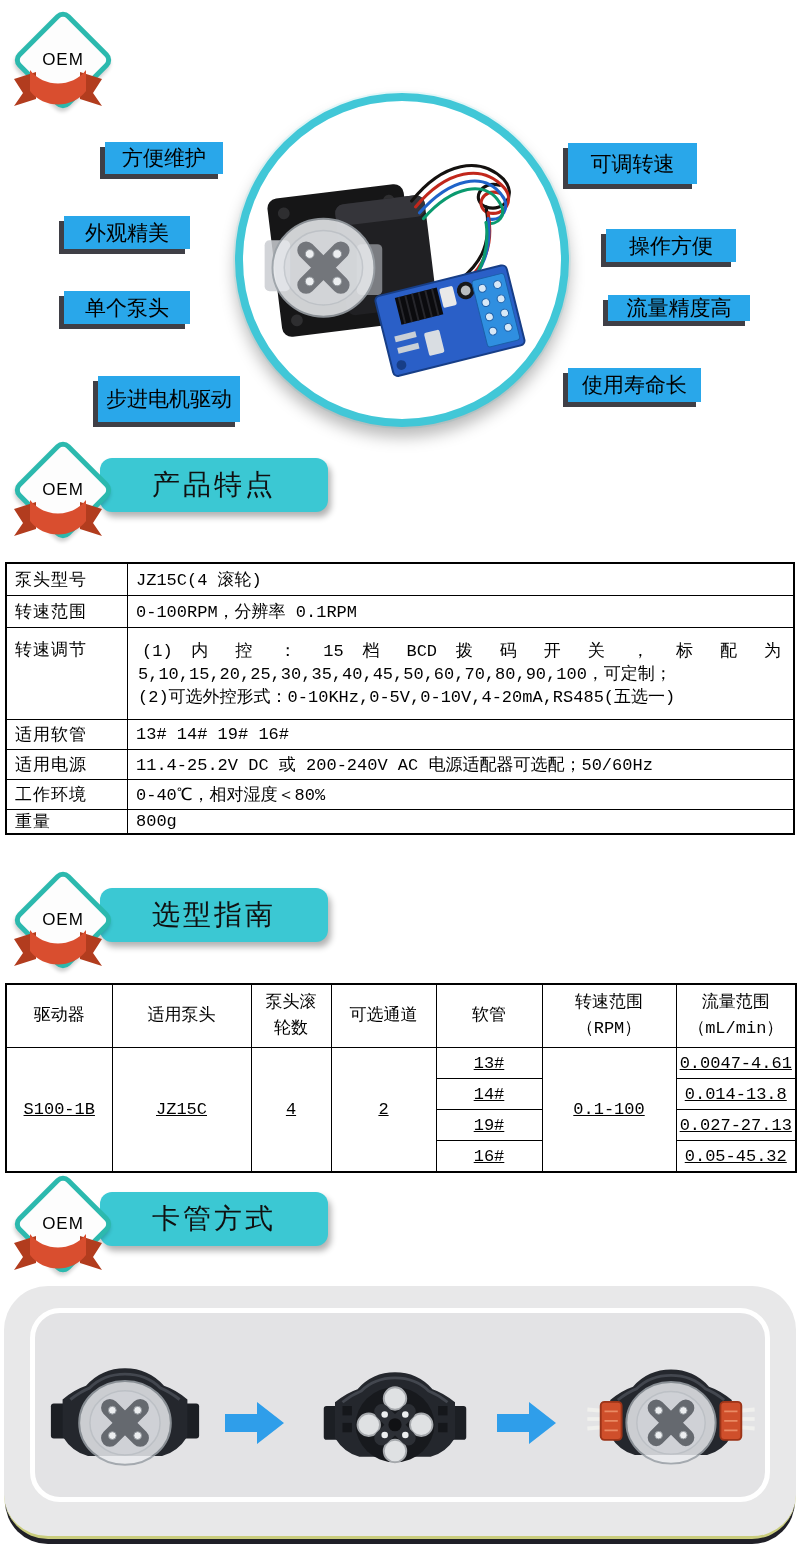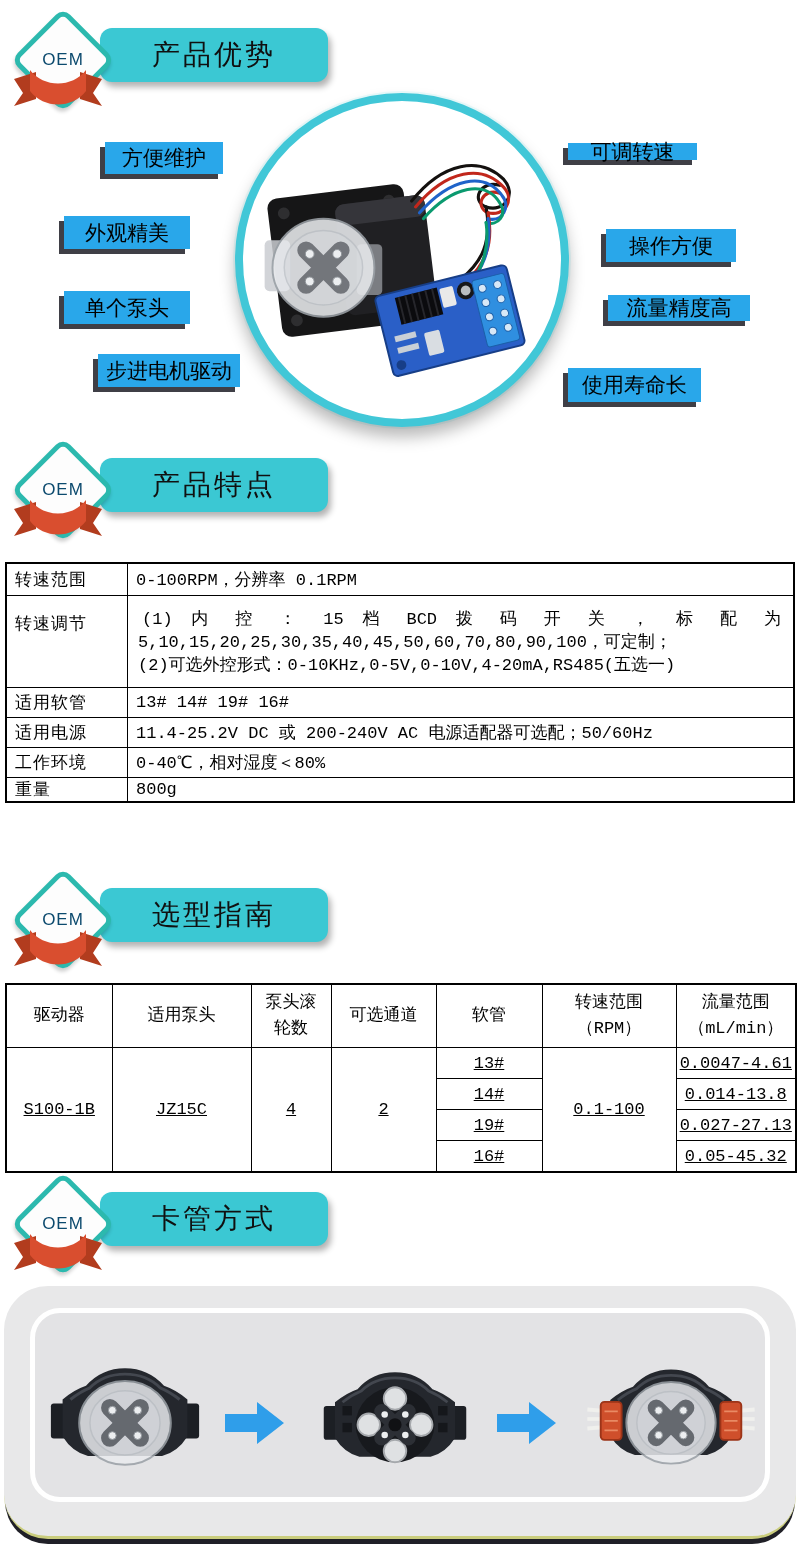--- a/index.html
+++ b/index.html
@@ -9,21 +9,21 @@
   
   .sec-head{position:absolute;left:0;width:360px;height:110px;}
   .banner{position:absolute;left:100px;top:18px;width:228px;height:54px;
           background:#3bc8d3;border-radius:12px;display:flex;align-items:center;
           justify-content:center;font-size:28px;color:#101010;letter-spacing:3px;
           box-shadow:3px 5px 6px rgba(0,0,0,0.30);}
   .diamond{position:absolute;left:26px;top:13px;width:64px;height:64px;background:#fdfdfd;
            border:5px solid #2cb9ae;border-radius:10px;transform:rotate(45deg);
            box-shadow:2px 3px 4px rgba(0,0,0,0.18);z-index:2;}
   .oem-label{position:absolute;left:26px;top:13px;width:74px;height:74px;display:flex;
-             align-items:center;justify-content:center;font-size:17px;color:#0c4a6e;
+             align-items:center;justify-content:center;font-size:17px;color:#000000;
              letter-spacing:1px;z-index:4;}
   .ribbon{position:absolute;left:6px;top:55px;z-index:3;}
 
   
   .co{position:absolute;background:#29a7ea;color:#000;font-size:21px;
       display:flex;align-items:center;justify-content:center;
       box-shadow:-5px 5px 0 rgba(47,47,54,0.92);white-space:nowrap;}
 
   
   .hero-circle{position:absolute;left:235px;top:93px;width:318px;height:318px;
@@ -54,23 +54,20 @@
          border-bottom:3px solid #cacd7d;box-shadow:0 6px 0 -1px #202027;}
   .panel-inner{position:absolute;left:26px;top:22px;right:26px;bottom:34px;
                border:5px solid #ffffff;border-radius:30px;background:#e3e3e5;}
   .pump{position:absolute;}
   .step-arrow{position:absolute;}
 </style>
 </head>
 <body>
 
 <div class="sec-head" style="top:10px">
-  <div class="banner">
-    <span>产品优势</span>
-  </div>
   <div class="diamond"></div>
   <svg class="ribbon" width="104" height="46" viewBox="0 0 104 46">
     <path d="M8,14 L30,7 L30,34 L8,41 L17,28 Z" fill="#b23c1e"></path>
     <path d="M96,14 L74,7 L74,34 L96,41 L87,28 Z" fill="#b23c1e"></path>
     <path d="M24,5 C38,23 66,23 80,5 L80,26 C66,44 38,44 24,26 Z" fill="#d94e2f"></path>
   </svg>
   <div class="oem-label">OEM</div>
 </div>
 
 <div class="hero-circle">
@@ -141,24 +138,24 @@
 
 <div class="co" style="left:105px;top:142px;width:118px;height:32px">
     <span>方便维护</span>
   </div>
 <div class="co" style="left:64px;top:216px;width:126px;height:33px">
     <span>外观精美</span>
   </div>
 <div class="co" style="left:64px;top:291px;width:126px;height:33px">
     <span>单个泵头</span>
   </div>
-<div class="co" style="left:98px;top:354px;width:142px;height:33px">
+<div class="co" style="left:98px;top:376px;width:142px;height:46px">
     <span>步进电机驱动</span>
   </div>
-<div class="co" style="left:568px;top:143px;width:129px;height:17px">
+<div class="co" style="left:568px;top:143px;width:129px;height:41px">
     <span>可调转速</span>
   </div>
 <div class="co" style="left:606px;top:229px;width:130px;height:33px">
     <span>操作方便</span>
   </div>
 <div class="co" style="left:608px;top:295px;width:142px;height:26px">
     <span>流量精度高</span>
   </div>
 <div class="co" style="left:568px;top:368px;width:133px;height:34px">
     <span>使用寿命长</span>
@@ -172,26 +169,30 @@
   <svg class="ribbon" width="104" height="46" viewBox="0 0 104 46">
     <path d="M8,14 L30,7 L30,34 L8,41 L17,28 Z" fill="#b23c1e"></path>
     <path d="M96,14 L74,7 L74,34 L96,41 L87,28 Z" fill="#b23c1e"></path>
     <path d="M24,5 C38,23 66,23 80,5 L80,26 C66,44 38,44 24,26 Z" fill="#d94e2f"></path>
   </svg>
   <div class="oem-label">OEM</div>
 </div>
 
 <table class="spec">
   <tbody>
+      <tr style="height:32px">
+    <td class="sl">泵头型号</td>
+    <td>JZ15C(4 滚轮)</td>
+  </tr>
   <tr style="height:32px">
     <td class="sl">转速范围</td>
     <td>0-100RPM，分辨率 0.1RPM</td>
   </tr>
   <tr style="height:92px">
-    <td class="sl" style="vertical-align:top;padding-top:16px">转速调节</td>
+    <td class="sl" style="vertical-align:top;padding-top:10px">转速调节</td>
     <td>
       <div class="jline">(1) 内 控 ： 15 档 BCD 拨 码 开 关 ， 标 配 为</div>
       <div class="nline">5,10,15,20,25,30,35,40,45,50,60,70,80,90,100，可定制；</div>
       <div class="nline"> (2)可选外控形式：0-10KHz,0-5V,0-10V,4-20mA,RS485(五选一)</div>
     </td>
   </tr>
   <tr style="height:30px">
     <td class="sl">适用软管</td>
     <td>13# 14# 19# 16#</td>
   </tr>

